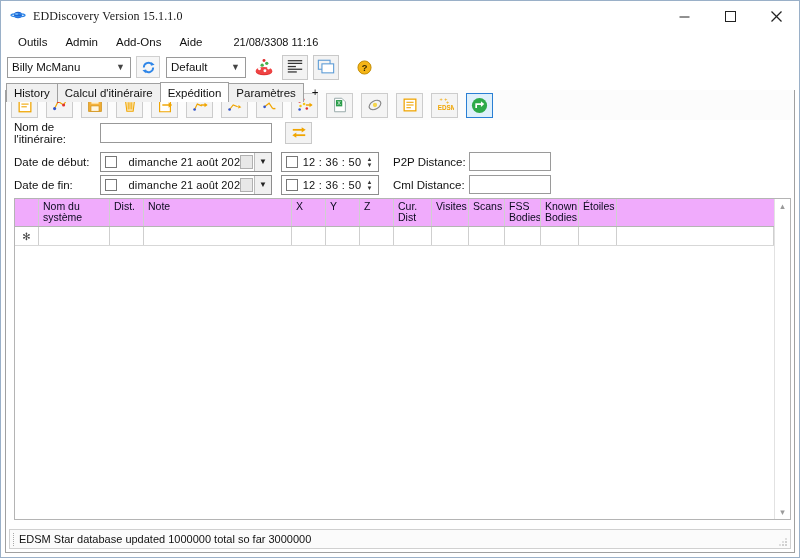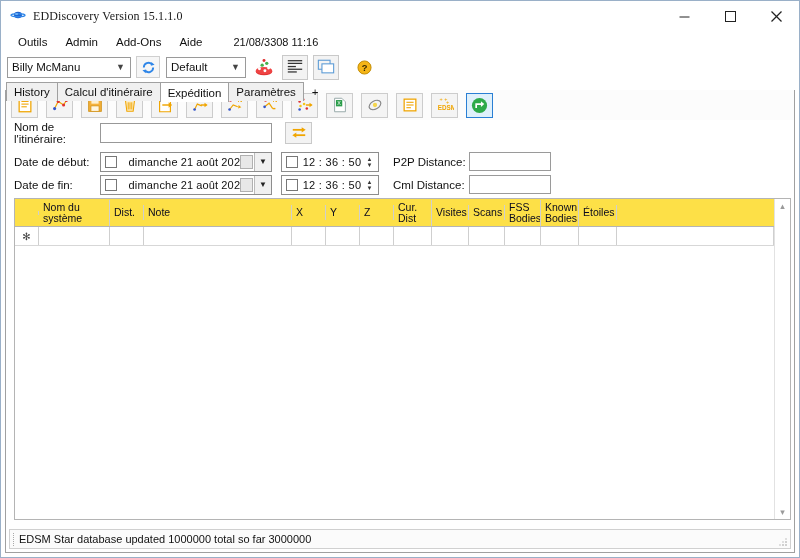--- a/index.html
+++ b/index.html
@@ -90,21 +90,21 @@
   #refresh-btn {
     width: 24px; height: 22px; margin-left: 5px;
     display:flex; align-items:center; justify-content:center;
     background:#f6f6f6; border:1px solid #cfcfcf;
   }
 
   
   #tabstrip {
     height: 20px;
     position: relative;
-    display: flex; align-items: flex-start;
+    display: flex; align-items: center;
     padding-left: 5px;
     background: #fff;
   }
   #tabstrip::after {
     content: ""; position: absolute; left: 4px; right: 4px; bottom: 0;
     height: 1px; background: #a0a0a0;
   }
   .tab {
     height: 19px;
     padding: 0 7px;
@@ -244,22 +244,21 @@
   }
   #grid {
     flex: 1;
     display: flex; flex-direction: column;
     overflow: hidden;
   }
   #grid-head {
     display: flex;
     height: 28px;
     border-bottom: 1px solid #b4b4b4;
-    background: #fde047;
-    align-items: center;
+    background: #f0abfc;
   }
   .hcell {
     border-right: 1px solid #cfcfcf;
     font-size: 10.5px; color: #0a0a1e;
     padding: 2px 4px;
     display: flex; align-items: flex-start;
     line-height: 11px;
     overflow: hidden;
     white-space: pre-line;
   }

